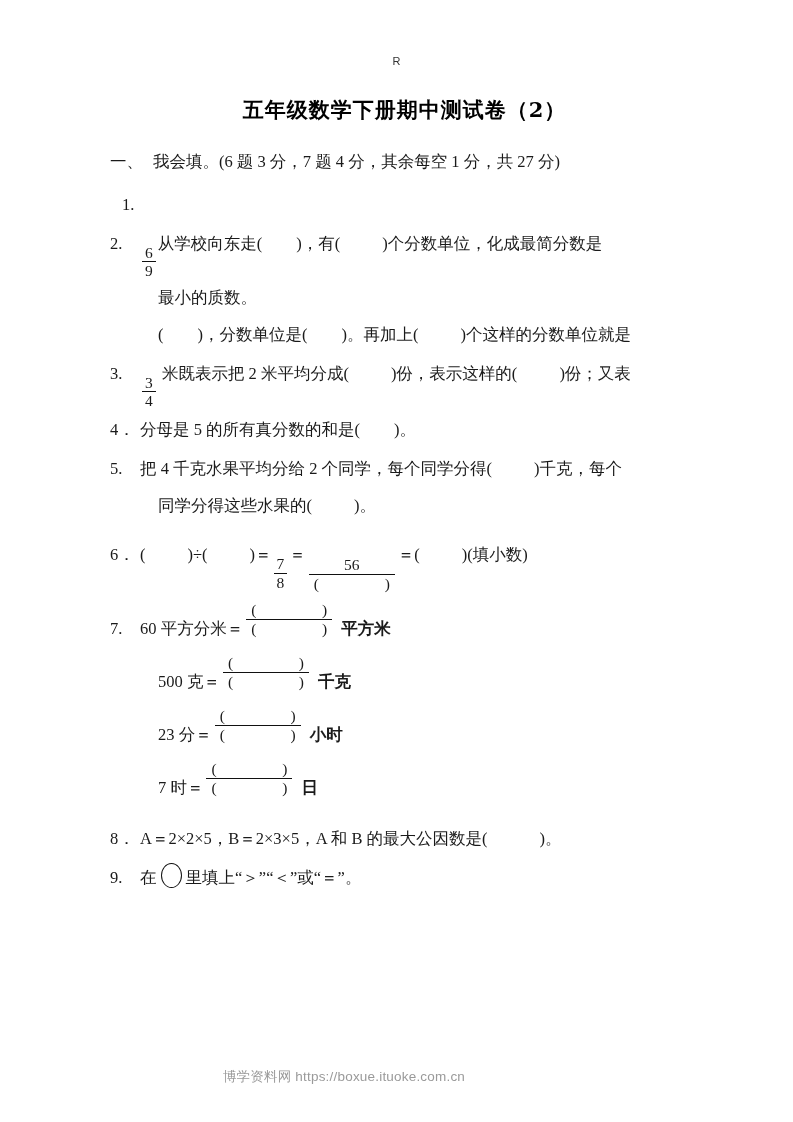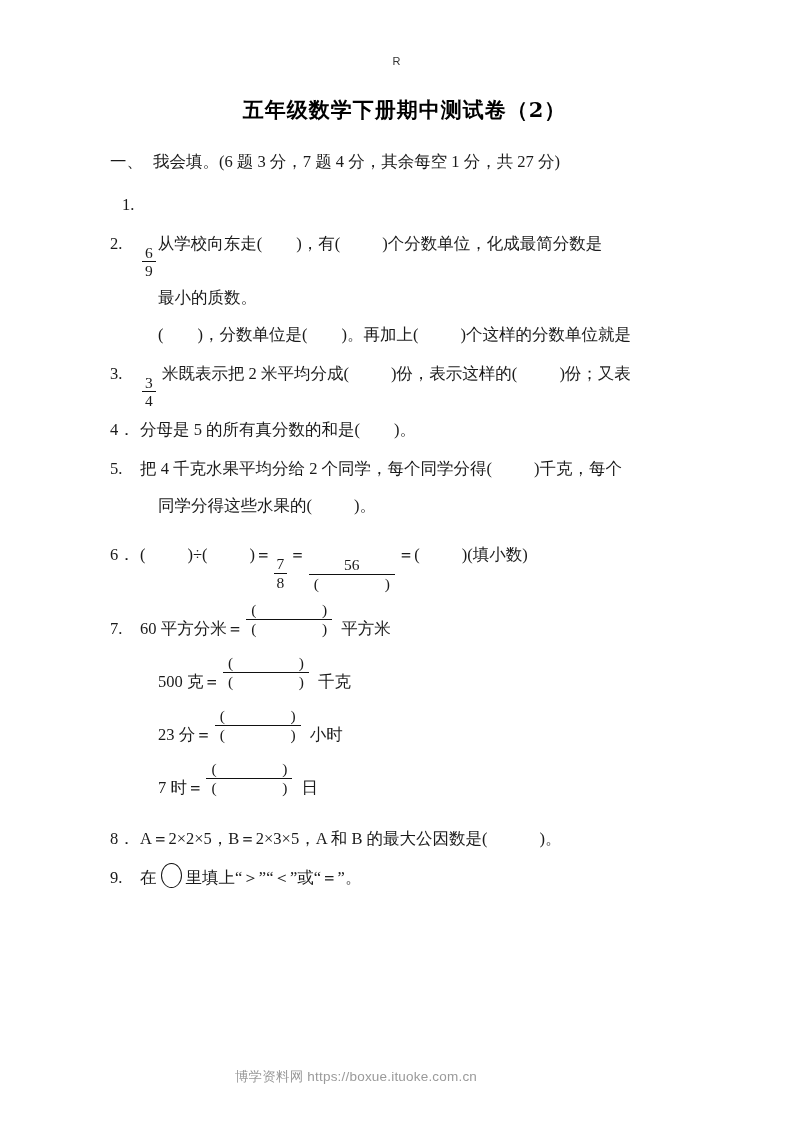--- a/index.html
+++ b/index.html
@@ -125,42 +125,42 @@
   .pfrac .num { padding-bottom: 1px; }
   .pfrac .den { padding-top: 1px; border-top: 1.3px solid #111; }
 
   .conv-row {
     display: flex;
     align-items: flex-start;
     padding-left: 18px;
     height: 53px;
   }
   .conv-row .lead { white-space: nowrap; }
-  .conv-row .tail { white-space: nowrap; margin-left: 6px; }
+  .conv-row .tail { white-space: nowrap; margin-left: 6px; font-weight: bold; }
 
   .q7 { margin-top: 10px; }
   .q7 .q-body { line-height: 53px; }
   .q7 .conv-row.first { padding-left: 0; }
 
   
   .circle {
     display: inline-block;
     width: 19px;
     height: 23px;
     border: 1.4px solid #111;
     border-radius: 50%;
     vertical-align: -5px;
     margin: 0 4px;
   }
 
   
   .footer {
     position: absolute;
     top: 1068px;
-    left: 16px;
+    left: 4px;
     width: 680px;
     text-align: center;
     font-size: 13.5px;
     color: #9a9a9a;
     font-family: "Liberation Sans", "DejaVu Sans", sans-serif;
     letter-spacing: 0.2px;
   }
 </style>
 </head>
 <body>

